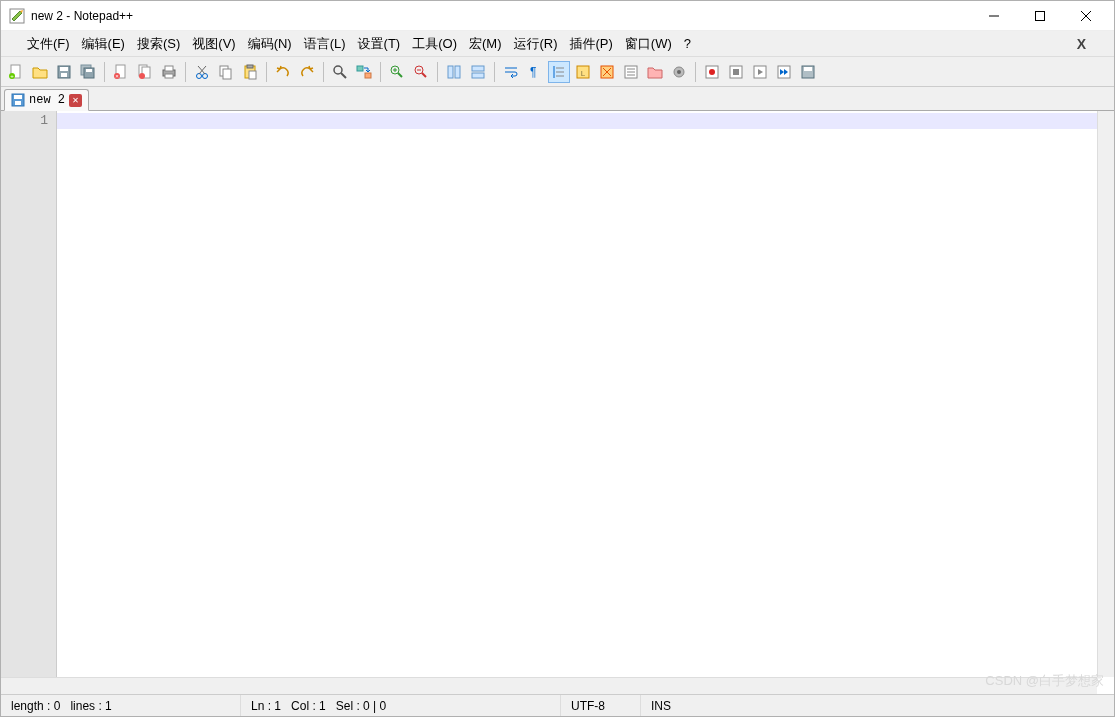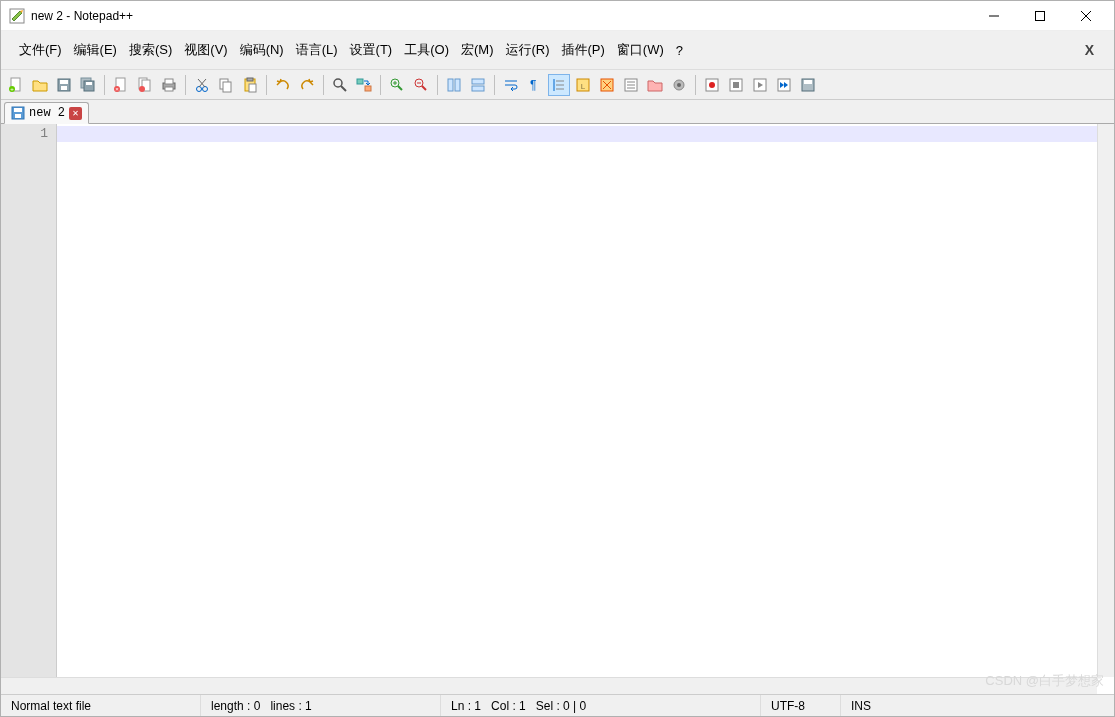--- a/index.html
+++ b/index.html
@@ -2,21 +2,21 @@
 <html><head>
 <meta charset="utf-8">
 <style>
 * { margin: 0; padding: 0; box-sizing: border-box; }
 body { font-family: "Microsoft YaHei", "Segoe UI", Tahoma, sans-serif; font-size: 12px; background: #fff; width: 1115px; height: 717px; overflow: hidden; color: #000; display: flex; flex-direction: column; border: 1px solid #b0b0b0; }
 .titlebar { height: 30px; display: flex; align-items: center; padding: 0 5px 0 8px; background: #fff; border-bottom: 1px solid #eee; }
 .titlebar .app-icon { width: 16px; height: 16px; margin-right: 6px; display: flex; align-items: center; justify-content: center; }
 .titlebar .title { font-size: 12px; color: #000; }
 .win-controls { margin-left: auto; display: flex; }
 .win-controls .ctl { width: 46px; height: 30px; display: flex; align-items: center; justify-content: center; font-family: "Segoe MDL2 Assets", sans-serif; font-size: 10px; }
-.menubar { height: 39px; display: flex; align-items: center; padding: 0 12px; font-size: 13px; background: #f0f0f0; border-bottom: 1px solid #ddd; }
+.menubar { height: 26px; display: flex; align-items: center; padding: 0 20px; font-size: 13px; background: #f0f0f0; border-bottom: 1px solid #ddd; }
 .menubar .mitem { padding: 2px 6px; cursor: default; }
 .menubar .x-close { margin-left: auto; padding: 0 8px; font-size: 14px; font-weight: bold; color: #444; }
 .toolbar { height: 30px; display: flex; align-items: center; padding: 2px 4px; gap: 2px; background: #f0f0f0; border-bottom: 1px solid #ccc; }
 .toolbar .tb { width: 22px; height: 22px; display: flex; align-items: center; justify-content: center; border: 1px solid transparent; }
 .toolbar .sep { width: 1px; height: 20px; background: #c0c0c0; margin: 0 3px; }
 .tabbar { height: 24px; display: flex; align-items: flex-start; padding: 2px 3px 0 3px; background: #f0f0f0; border-bottom: 1px solid #aaa; }
 .tab { height: 22px; display: flex; align-items: center; padding: 0 6px; background: #f8f8f8; border: 1px solid #aaa; border-bottom: 1px solid #f8f8f8; margin-bottom: -1px; gap: 4px; font-family: "Courier New", monospace; font-size: 12px; border-top-left-radius: 3px; border-top-right-radius: 3px; }
 .tab .disk-icon { width: 14px; height: 14px; }
 .tab .tab-close { width: 13px; height: 13px; background: #c94444; color: #fff; font-size: 10px; display: flex; align-items: center; justify-content: center; border-radius: 2px; }
 .editor-area { flex: 1; display: flex; overflow: hidden; background: #fff; position: relative; }
@@ -309,21 +309,20 @@
   </div>
   <div class="text-content">
     <div class="current-line"></div>
   </div>
   <div class="scroll-v"></div>
   <div class="scroll-h"></div>
   <div class="watermark">CSDN @白手梦想家</div>
 </div>
 
 <div class="statusbar">
-  <div class="cell" style="width:200px">Normal text file</div>
   <div class="cell" style="width:240px">
     <span>length : 0</span>
     &nbsp;&nbsp;&nbsp;
     <span>lines : 1</span>
   </div>
   <div class="cell" style="width:320px">
     <span>Ln : 1</span>
     &nbsp;&nbsp;&nbsp;
     <span>Col : 1</span>
     &nbsp;&nbsp;&nbsp;

